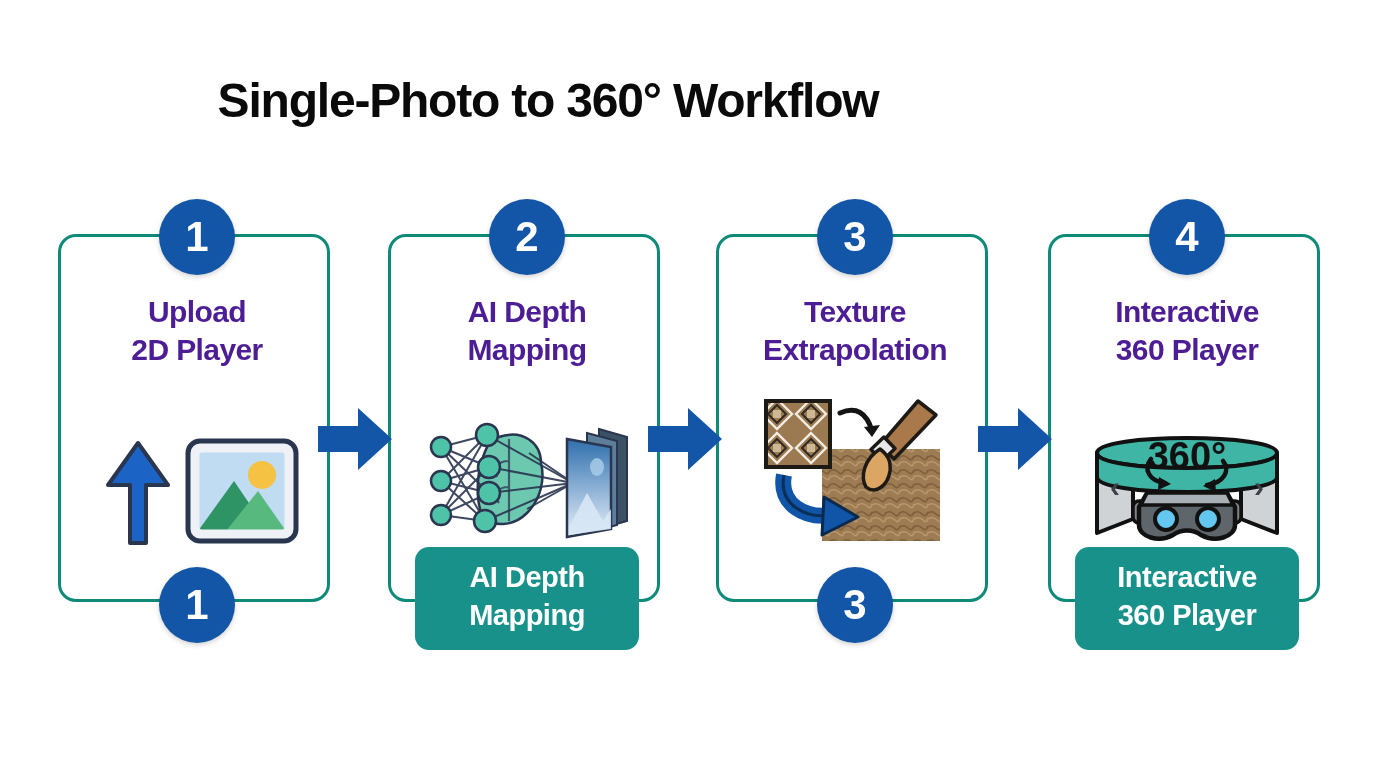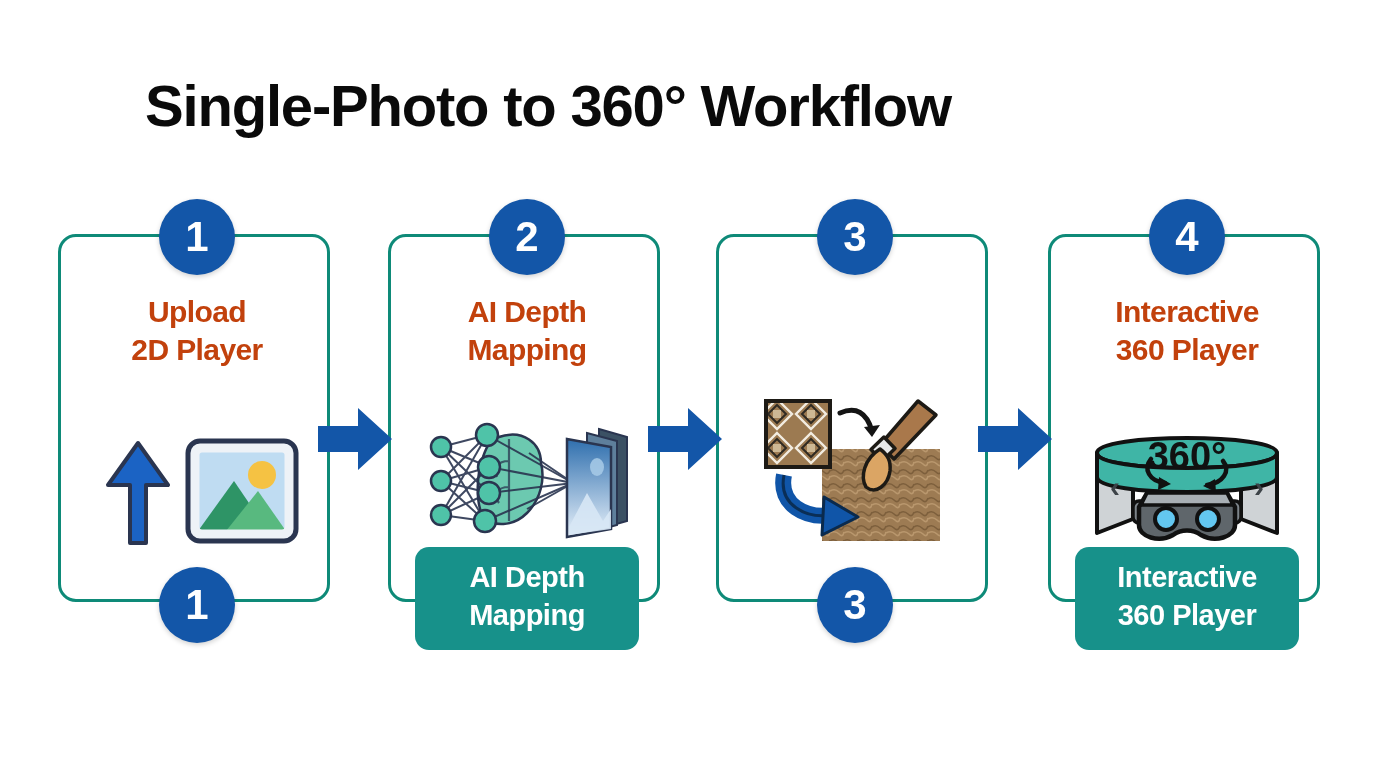--- a/index.html
+++ b/index.html
@@ -16,21 +16,21 @@
     -webkit-font-smoothing: antialiased;
   }
 
   
   .title {
     position: absolute;
     top: 76px;
     left: 0;
     width: 1096px;
     text-align: center;
-    font-size: 58px;
+    font-size: 48px;
     font-weight: 700;
     letter-spacing: -1.2px;
     color: #0a0a0a;
     line-height: 1.05;
     white-space: nowrap;
   }
 
   
   .flow {
     position: absolute;
@@ -58,21 +58,21 @@
   
   .card-title {
     position: absolute;
     top: 56px;
     left: -6px;
     width: 284px;
     text-align: center;
     font-size: 30px;
     font-weight: 700;
     letter-spacing: -0.6px;
-    color: #c2410c;
+    color: #4c1d95;
     line-height: 1.28;
   }
 
   
   .badge {
     position: absolute;
     width: 76px;
     height: 76px;
     border-radius: 50%;
     background: #1356a8;
@@ -223,20 +223,24 @@
     </div>
 
     <div class="badge top">2</div>
     <div class="pill">
       <span>AI Depth</span><br>
       <span>Mapping</span>
     </div>
   </div>
 
   <div class="card c3">
+    <div class="card-title">
+      <span>Texture</span><br>
+      <span>Extrapolation</span>
+    </div>
 
     <div class="icon-area">
       <svg width="190" height="150" viewBox="0 0 190 150">
         <defs>
           <pattern id="roughTex" width="14" height="14" patternUnits="userSpaceOnUse">
             <rect width="14" height="14" fill="#9d7b53"></rect>
             <path d="M0 4 Q4 1 8 5 T14 3" stroke="#7d5f3c" stroke-width="1.6" fill="none"></path>
             <path d="M0 10 Q5 7 9 11 T14 9" stroke="#b9976d" stroke-width="1.6" fill="none"></path>
           </pattern>
           <pattern id="diamondTex" width="34" height="34" patternUnits="userSpaceOnUse">

